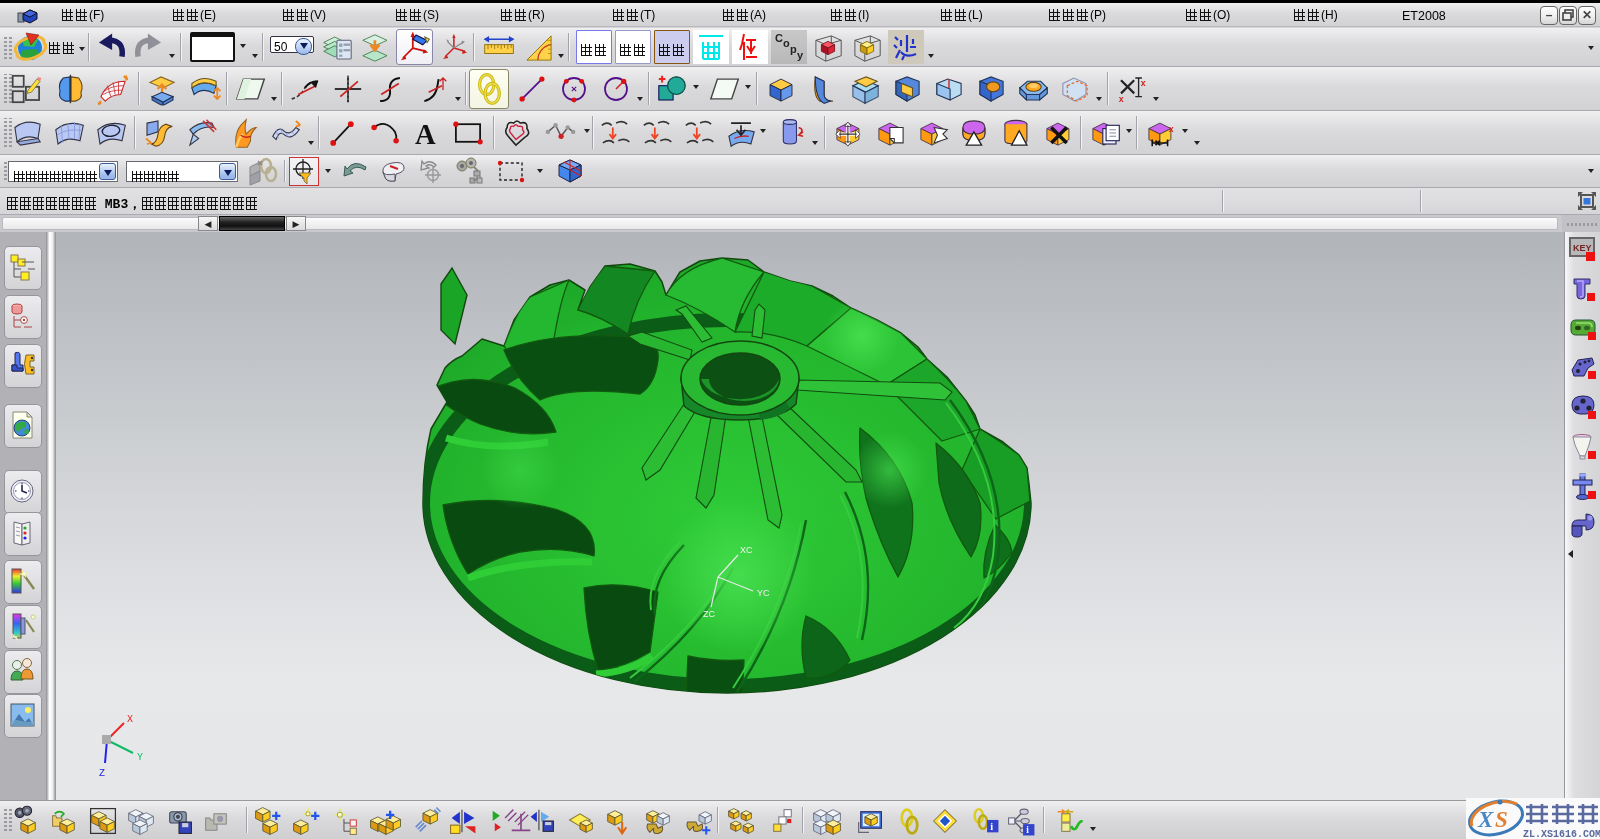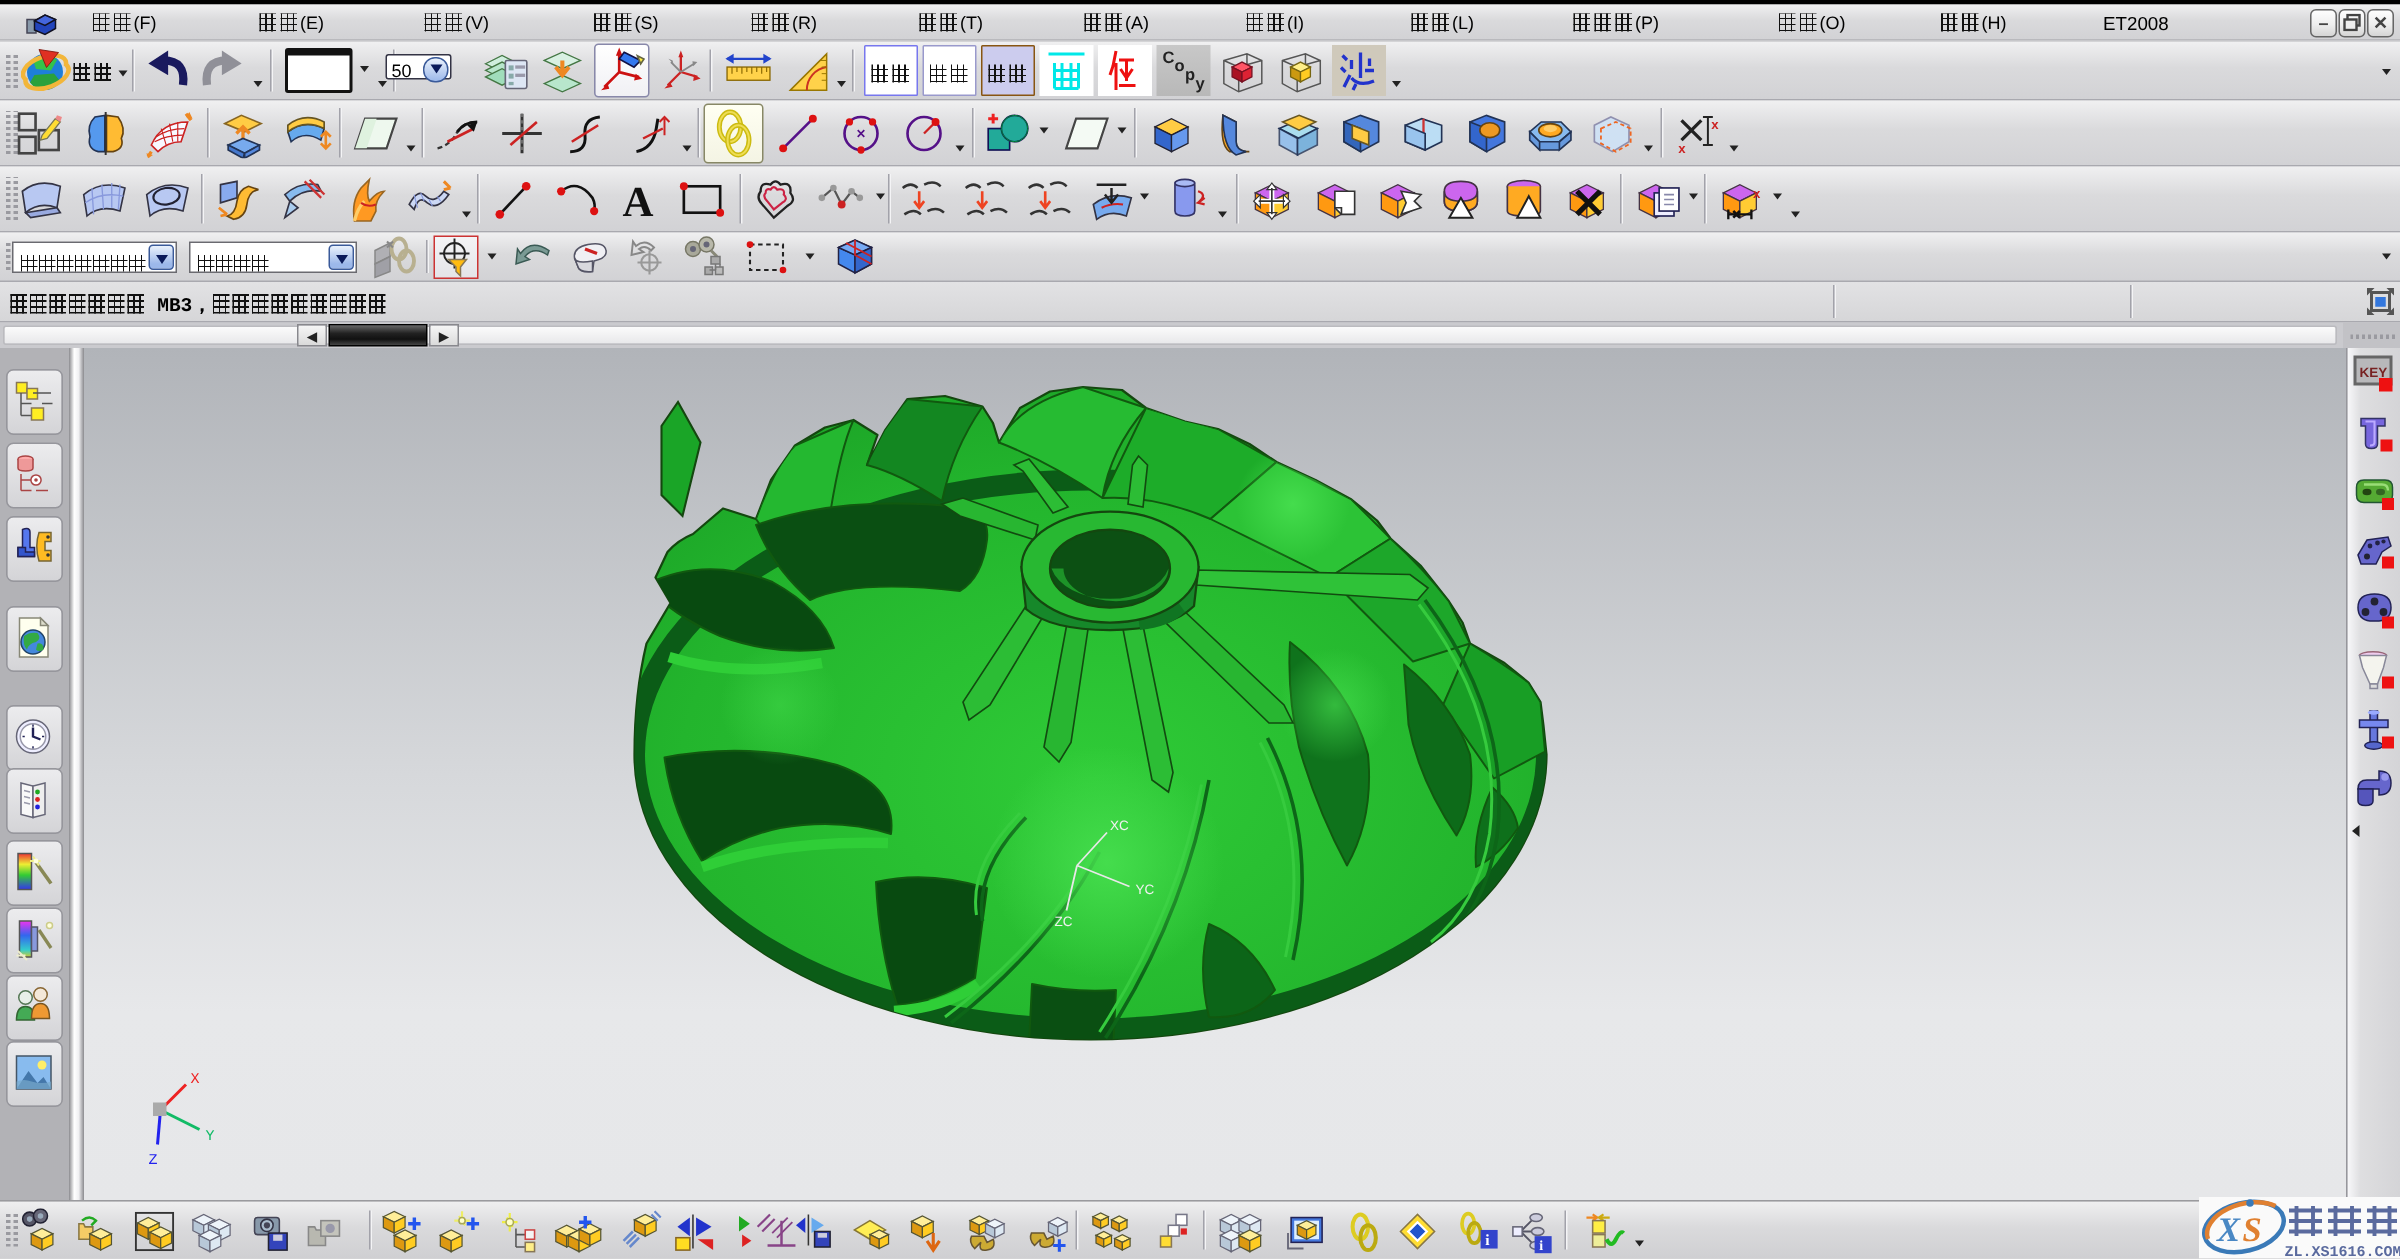--- a/index.html
+++ b/index.html
@@ -74,21 +74,21 @@
           <path d="M5 22 Q3 7 17 7" fill="none" stroke="#909098" stroke-width="5"></path>
           <path d="M14 1 L26 9 L14 16 Z" fill="#909098"></path>
         </svg>
       </div>
 <span class="dd" style="left:169px;top:26px"></span>
 <div class="vsep" style="left:180px"></div>
 <div class="abs" style="left:190px;top:4px;width:45px;height:30px;background:#fff;border:2px solid #111;border-top-width:5px;border-radius:2px"></div>
 <span class="dd" style="left:240px;top:16px"></span>
       <span class="dd" style="left:252px;top:26px"></span>
 <div class="vsep" style="left:262px"></div>
-<div class="abs" style="left:257px;top:8px;width:44px;height:17px;background:#fff;border:1px solid #334;border-radius:2px">
+<div class="abs" style="left:270px;top:8px;width:44px;height:17px;background:#fff;border:1px solid #334;border-radius:2px">
         <span class="abs" style="left:3px;top:3px;font-size:12px">50</span>
         <span class="abs" style="right:1px;top:1px;width:17px;height:17px;background:linear-gradient(#eaf2fc,#9cb8ea);border:1px solid #3a5a9a;border-radius:8px"></span>
         <span class="abs" style="right:5px;top:6px;border-left:4.5px solid rgba(0,0,0,0);border-right:4.5px solid rgba(0,0,0,0);border-top:6px solid #0a1a5a"></span>
       </div>
 <div class="ico" style="left:320px;top:1px;width:36px;height:38px">
         <svg width="33" height="35" viewBox="0 0 30 30">
           <g stroke="#447744" stroke-width="0.8">
 <path d="M2 10 L12 5 L22 10 L12 15 Z" fill="#cfeedd"></path>
             <path d="M2 14 L12 9 L22 14 L12 19 Z" fill="#b8e6cc"></path>
             <path d="M2 18 L12 13 L22 18 L12 23 Z" fill="#a0ddbb"></path>

